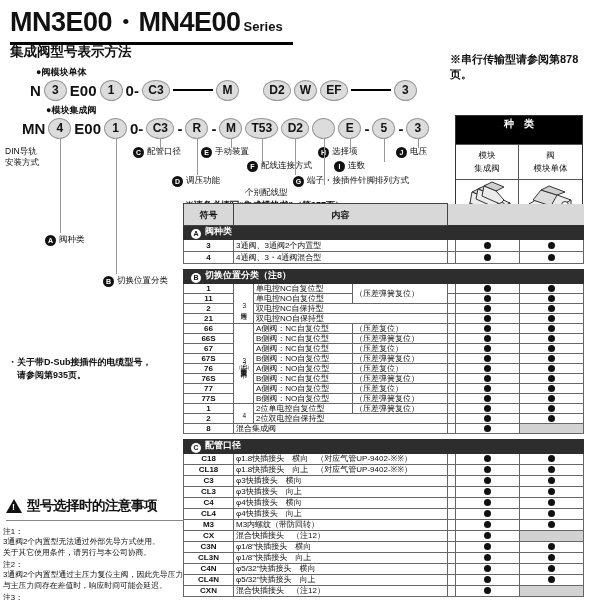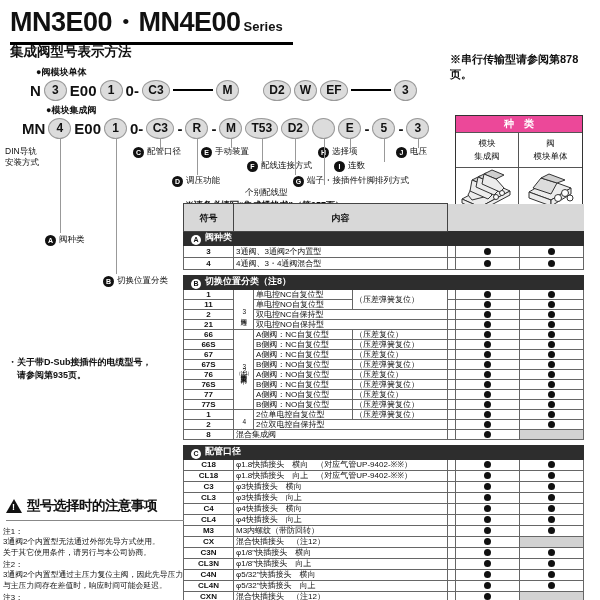--- a/index.html
+++ b/index.html
@@ -32,36 +32,36 @@
   .dinlabel { position:absolute; left:5px; top:146px; font-size:8.5px; line-height:1.3; white-space:pre-line; }
 
   .callout { position:absolute; display:flex; align-items:center; gap:3px; font-size:8.5px; white-space:nowrap; }
   .ckey { width:11px; height:11px; border-radius:50%; background:#111; color:#fff; font-size:7px;
           font-weight:bold; display:inline-flex; align-items:center; justify-content:center; flex:none; }
   .freetext { position:absolute; font-size:8.5px; white-space:nowrap; }
   .specnote { position:absolute; left:185px; top:199px; font-size:9px; font-weight:bold; white-space:nowrap; }
 
   
   .kind { position:absolute; left:455px; top:115px; width:128px; border:1.5px solid #333; background:#fff; }
-  .khead { background:#ec4899; color:#fff; font-size:10px; font-weight:bold; text-align:center;
-           height:16px; line-height:16px; }
+  .khead { background:#000000; color:#fff; font-size:10px; font-weight:bold; text-align:center;
+           height:28px; line-height:16px; }
   .kcols, .kimgs { display:flex; }
   .kcell { width:50%; text-align:center; font-size:8.5px; line-height:1.5; padding:4px 0;
            border-right:1px solid #555; border-top:1px solid #555; white-space:pre-line; }
   .kcell:last-child { border-right:none; }
   .kimg { width:50%; height:48px; border-right:1px solid #555; border-top:1px solid #555;
           display:flex; align-items:center; justify-content:center; }
   .kimg:last-child { border-right:none; }
 
   
   table.main { position:absolute; left:183px; top:203px; width:400px; border-collapse:collapse;
                table-layout:fixed; }
   table.main td { border:1px solid #666; font-size:8px; line-height:8px; padding:0 2px;
                   overflow:hidden; white-space:nowrap; vertical-align:middle; }
-  tr.hdr td { background:#d8d8d8; font-weight:bold; font-size:9px; height:28px; text-align:center; border:1px solid #444; }
+  tr.hdr td { background:#d8d8d8; font-weight:bold; font-size:9px; height:22px; text-align:center; border:1px solid #444; }
   td.nob { border:none !important; background:#fff; }
   tr.bar td { background:#2d2d2d; color:#fff; border:1px solid #2d2d2d; height:14px; }
   .bartxt { font-size:9px; font-weight:bold; vertical-align:1px; }
   .skey { display:inline-flex; width:10px; height:10px; border-radius:50%; background:#fff; color:#111;
           font-size:7px; font-weight:bold; align-items:center; justify-content:center; margin:0 4px 0 5px;
           vertical-align:-1px; }
   tr.sp td { border:none; height:6px; background:#fff; }
   tr.ra td { height:12px; }
   tr.rb td { height:10px; }
   tr.rc td { height:11px; }

